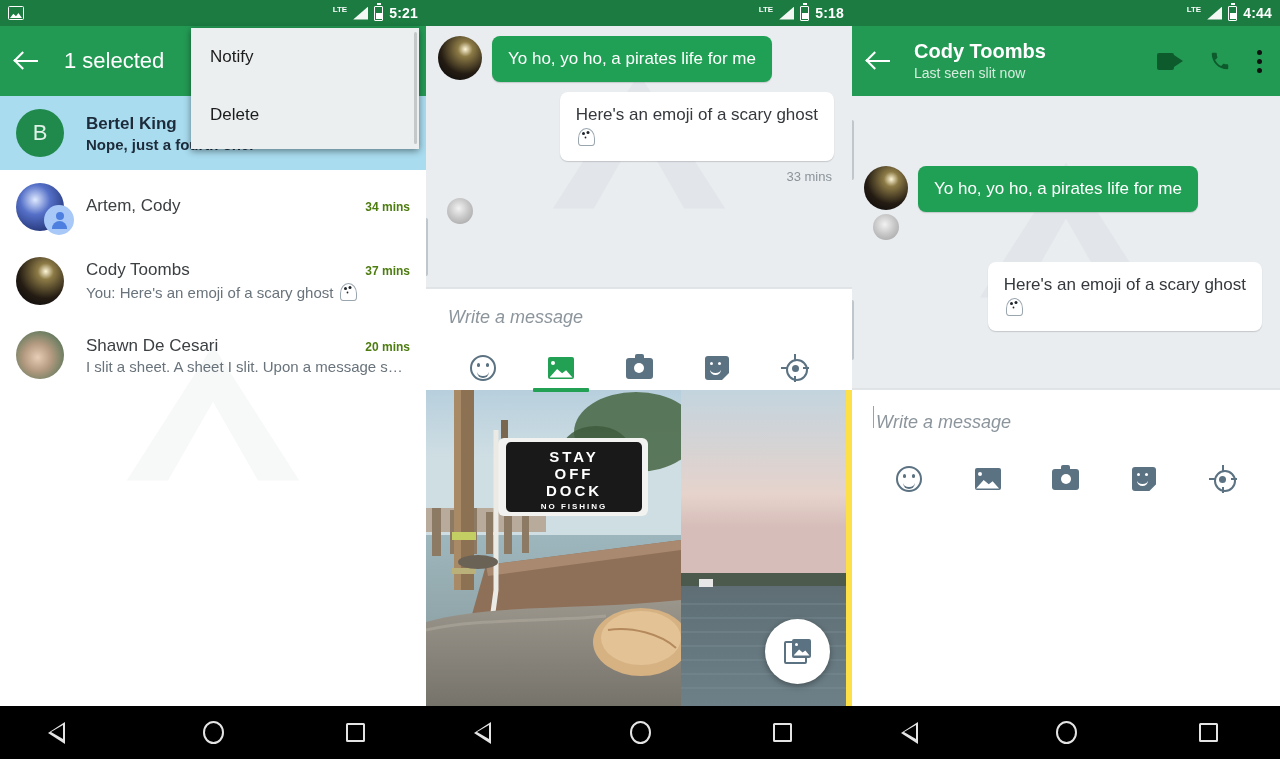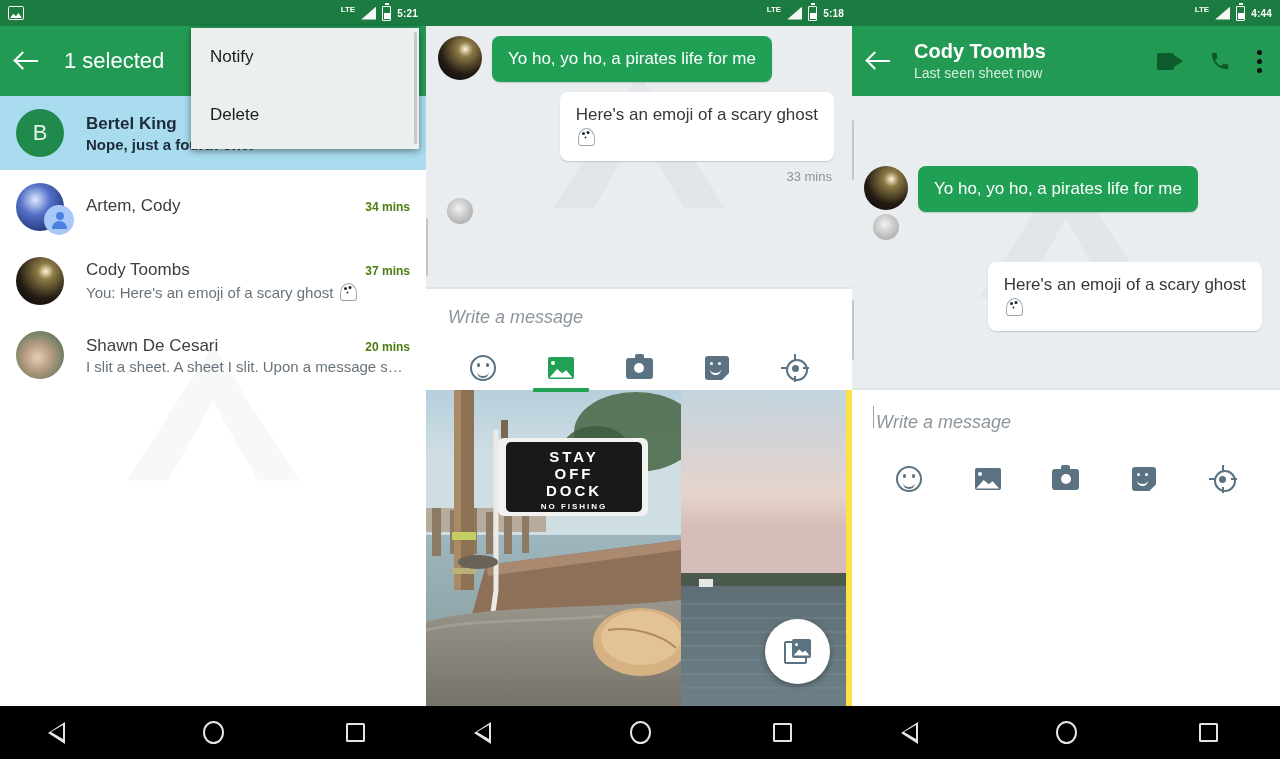--- a/index.html
+++ b/index.html
@@ -18,21 +18,21 @@
   #panel-mid    { left: 426px; width: 426px; }
   #panel-right  { left: 852px; width: 428px; }
 
   
   .statusbar {
     position: relative; height: 26px; background: #1b7b41;
     display: flex; align-items: center; padding: 0 8px; color: #fff;
   }
   .statusbar .sb-left { display:flex; align-items:center; gap:6px; flex: 1 1 auto; }
   .statusbar .sb-right { display:flex; align-items:center; gap:6px;margin-left:36px; }
-  .sb-time { font-size: 10px; font-weight: bold; letter-spacing:.2px; color:#fff; }
+  .sb-time { font-size: 14px; font-weight: bold; letter-spacing:.2px; color:#fff; }
   .sb-lte { font-size: 8px; font-weight: bold; line-height:1; color:#fff; transform: translateY(-3px); }
   .ic-signal { width:15px; height:13px; position:relative; }
   .ic-signal:before {
     content:""; position:absolute; inset:0;
     background:#fff;
     clip-path: polygon(100% 0, 100% 100%, 0 100%);
     opacity:.95;
   }
   .ic-battery { width:9px; height:15px; border:1.5px solid #fff; border-radius:1px; position:relative; }
   .ic-battery:before { content:""; position:absolute; top:-4px; left:2px; width:4px; height:2.5px; background:#fff; }
@@ -484,21 +484,21 @@
         <span class="ic-signal"></span>
         <span class="ic-battery"></span>
         <span class="sb-time">4:44</span>
       </div>
     </div>
 
     <div class="toolbar">
       <span class="back-arrow"></span>
       <div class="tb-texts">
         <div class="tb-title">Cody Toombs</div>
-        <div class="tb-sub">Last seen sheet now</div>
+        <div class="tb-sub">Last seen slit now</div>
       </div>
       <div class="tb-actions">
         <span class="ic-videocam"></span>
         <span class="ic-phone">
           <svg viewBox="0 0 24 24" width="22" height="22">
               <path d="M6.6 10.8c1.4 2.8 3.8 5.1 6.6 6.6l2.2-2.2c.3-.3.7-.4 1-.2 1.1.4 2.4.6 3.6.6.6 0 1 .4 1 1V20c0 .6-.4 1-1 1C10.6 21 3 13.4 3 4c0-.6.4-1 1-1h3.5c.6 0 1 .4 1 1 0 1.3.2 2.5.6 3.6.1.3 0 .7-.2 1l-2.3 2.2z" fill="#0d5b2c"></path>
             </svg>
         </span>
         <span class="ic-overflow">
             <i></i>

